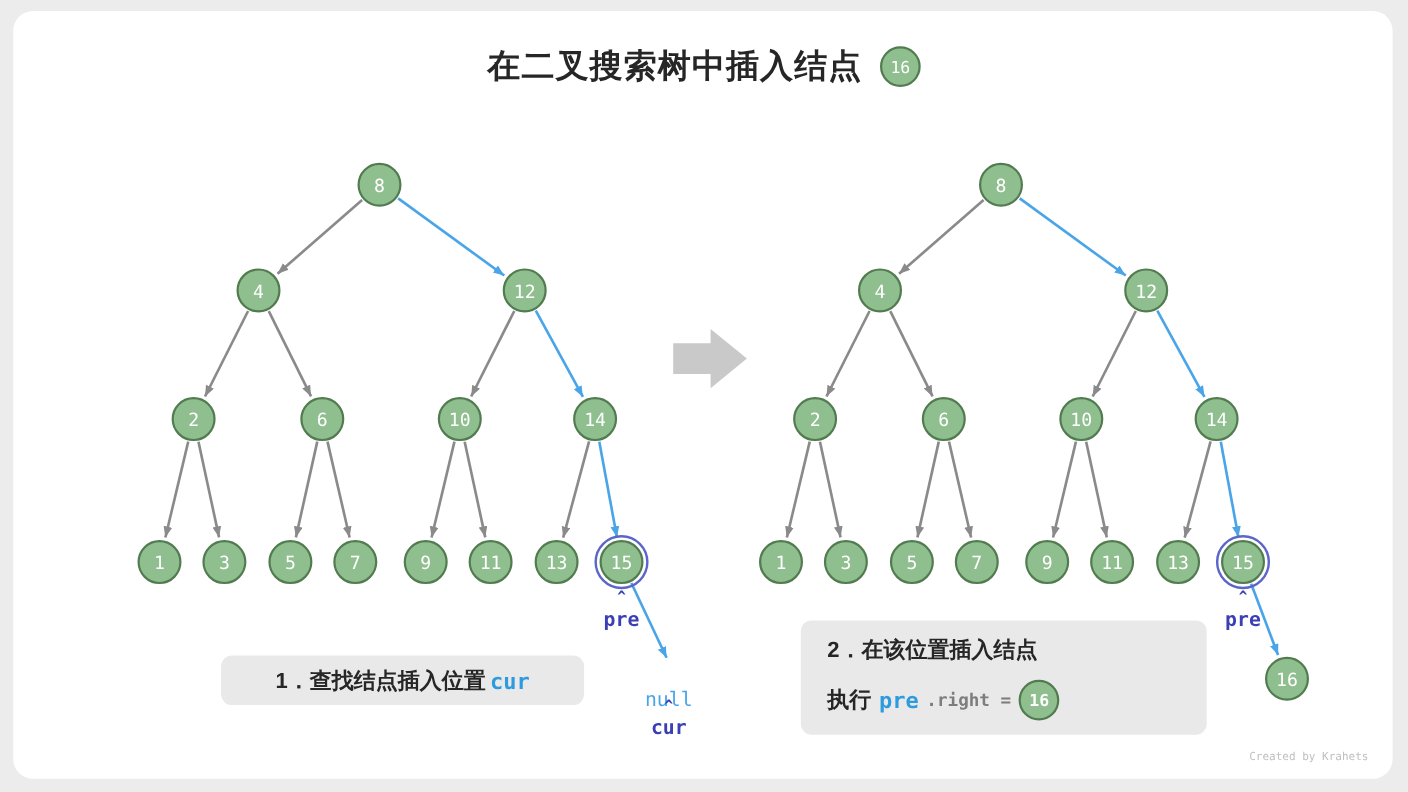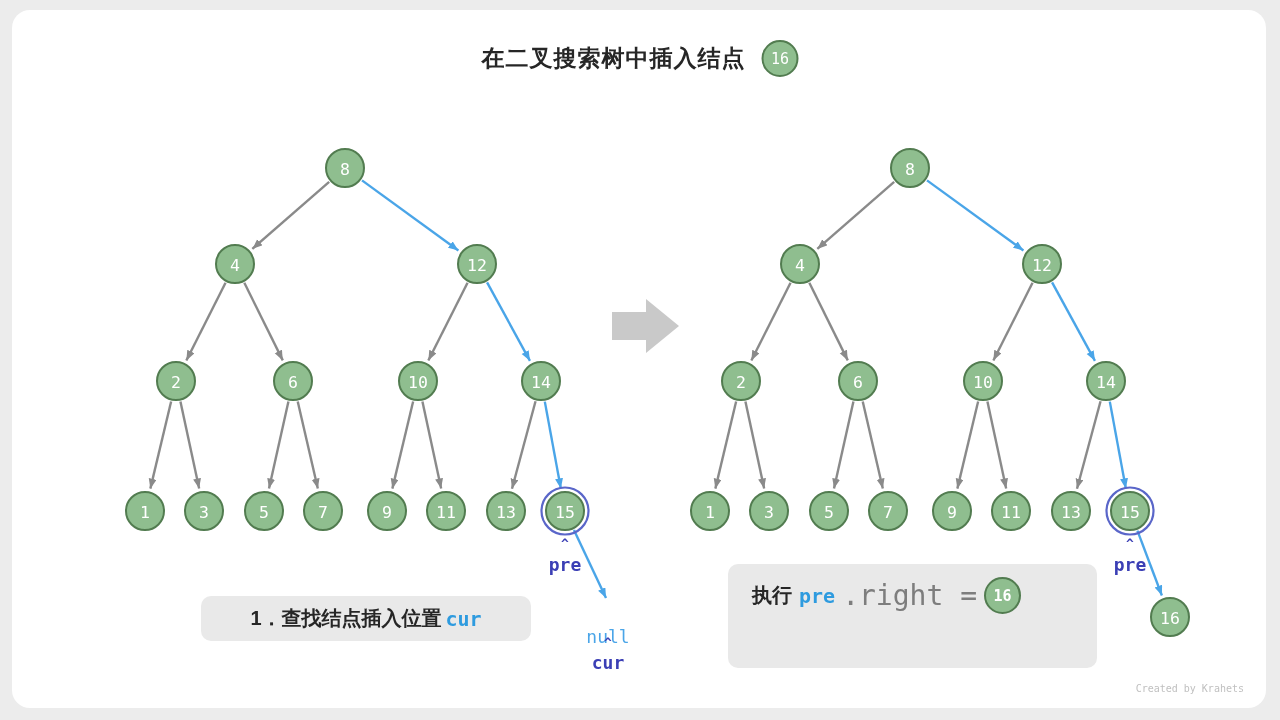--- a/index.html
+++ b/index.html
@@ -14,21 +14,21 @@
     font-family:"Liberation Sans",sans-serif;position:relative;
   }
   .card{
     position:absolute;left:12px;top:10px;width:1254px;height:698px;
     background:var(--card);border-radius:18px;
   }
   .title-row{
     position:absolute;top:40px;left:50%;transform:translateX(-50%);
     display:flex;align-items:center;gap:16px;z-index:3;
   }
-  .title-text{font-size:23px;font-weight:bold;color:var(--caption-text);letter-spacing:1px;white-space:nowrap;}
+  .title-text{font-size:30px;font-weight:bold;color:var(--caption-text);letter-spacing:1px;white-space:nowrap;}
   .mini-node{
     width:33px;height:33px;border-radius:50%;background:var(--node-fill);
     border:2px solid var(--node-border);color:var(--node-text);
     display:flex;align-items:center;justify-content:center;
     font-family:"DejaVu Sans Mono",monospace;font-size:15px;flex:0 0 auto;
   }
   #diagram{position:absolute;left:0;top:0;width:1280px;height:720px;z-index:1;}
   .block-arrow{fill:var(--block-arrow);}
   #labels{position:absolute;left:0;top:0;width:1280px;height:720px;z-index:2;pointer-events:none;}
   .flabel{
@@ -42,21 +42,21 @@
     position:absolute;background:var(--caption-bg);border-radius:10px;
     color:var(--caption-text);z-index:3;box-sizing:border-box;
   }
   .caption1{
     left:201px;top:596px;width:330px;height:45px;
     display:flex;align-items:center;justify-content:center;gap:4px;
     font-size:20px;font-weight:bold;
   }
   .code{font-family:"DejaVu Sans Mono",monospace;font-weight:bold;}
   .code.blue{color:var(--code-blue);font-size:20px;}
-  .code.gray{color:#7d7d7d;font-weight:normal;font-size:28px;}
+  .code.gray{color:#7d7d7d;font-weight:bold;font-size:16px;}
   .caption2{
     left:728px;top:564px;width:369px;height:104px;
     padding:13px 12px 13px 24px;
     display:flex;flex-direction:column;justify-content:space-between;
   }
   .cap2-line1{font-size:20px;font-weight:bold;}
   .cap2-line2{display:flex;align-items:center;gap:7px;font-size:20px;font-weight:bold;margin-left:0;}
   .watermark{
     position:absolute;right:36px;bottom:26px;z-index:3;
     font-family:"DejaVu Sans Mono",monospace;font-size:10px;color:var(--watermark);
@@ -255,20 +255,21 @@
     <span>16</span>
   </span>
 </div>
 
 <div class="caption caption1">
   <span>1．查找结点插入位置</span>
   <span class="code blue">cur</span>
 </div>
 
 <div class="caption caption2">
+  <div class="cap2-line1">2．在该位置插入结点</div>
   <div class="cap2-line2">
     <span>执行</span>
     <span class="code blue">pre</span>
     <span class="code gray">.right =</span>
     <span class="mini-node">
       <span>16</span>
     </span>
   </div>
 </div>
 

